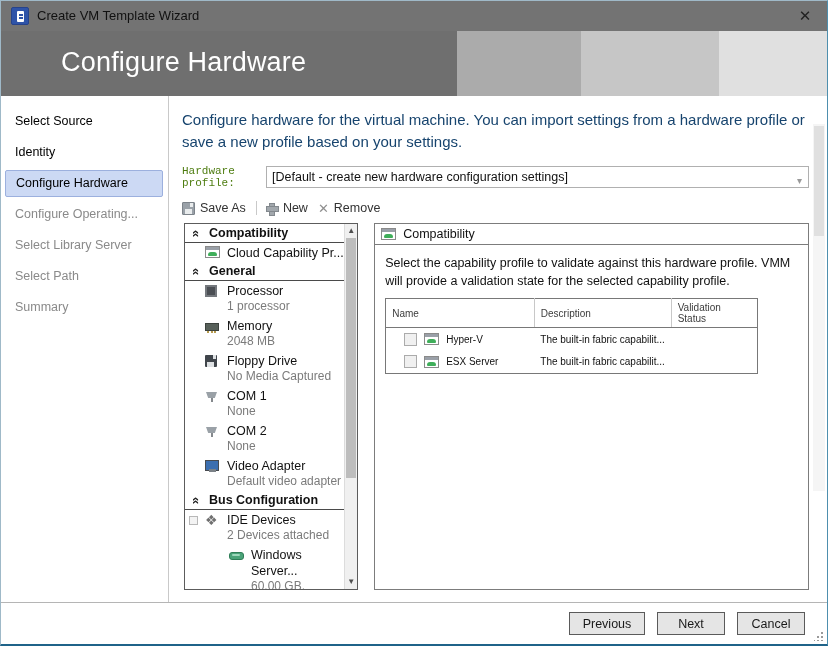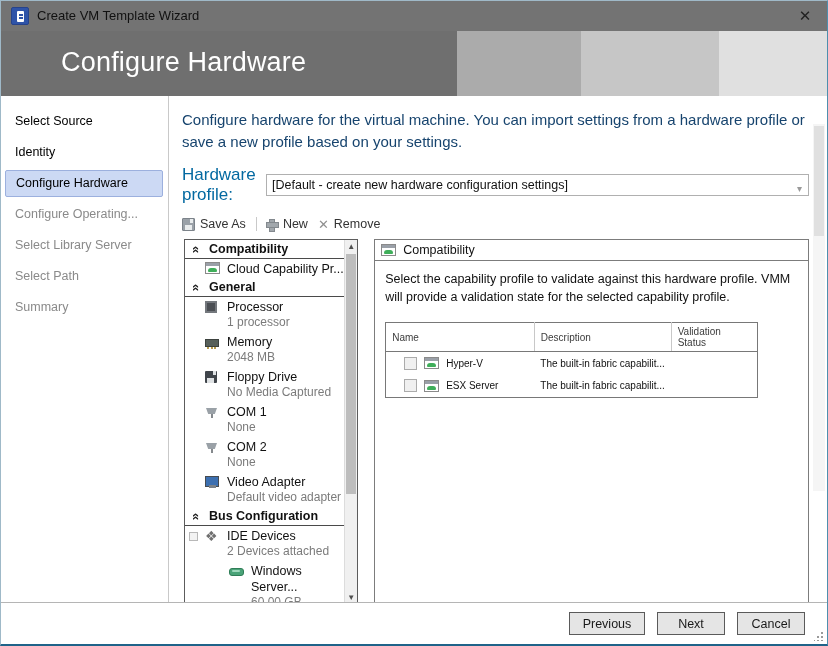--- a/index.html
+++ b/index.html
@@ -45,21 +45,21 @@
   .side-item { position:relative; height:31px; line-height:31px; padding-left:14px; font-size:12.5px; color:#000; }
   .side-item.todo { color:#8a8a8a; }
   .side-item.current {
     background:#ccd9f4; border:1px solid #9cb0de; border-radius:2px;
     margin:2px 5px 2px 4px; height:27px; line-height:25px; padding-left:10px;
   }
   
   .main { position:absolute; left:168px; top:95px; right:0; bottom:42px; padding:13px 18px 0 13px; }
   .intro { color:#17446e; font-size:15px; line-height:22px; width:640px; margin-bottom:12px; }
   .hwprofile-row { display:flex; align-items:center; margin-bottom:9px; }
-  .hwprofile-label { font-size:17px; color:#0369a1; width:84px; flex:none; }
+  .hwprofile-label { font-size:11px; color:#4d7c0f; width:84px; flex:none;font-family:Liberation Mono, monospace; }
   .hwprofile-select {
     position:relative; flex:1; height:22px; border:1px solid #b0b0b0; background:#fff;
     font-size:12.5px; color:#111; line-height:20px; padding-left:5px; margin-right:0;
   }
   .hwprofile-select .arrow { position:absolute; right:6px; top:4px; font-size:10px; color:#9a9a9a; }
   
   .toolbar { display:flex; align-items:center; height:20px; margin-bottom:5px; font-size:12.5px; color:#333; }
   .tool-btn { display:flex; align-items:center; gap:5px; margin-right:10px; }
   .tool-sep { width:1px; height:14px; background:#c9c9c9; margin:0 8px 0 0; }
   .icon-floppy { position:relative; width:13px; height:13px; background:#9aa1a8; border:1px solid #7c838a; border-radius:1px; }
@@ -111,21 +111,21 @@
   
   .tree-scroll { position:absolute; right:0; top:0; bottom:0; width:13px; background:#f0f0f0; border-left:1px solid #dcdcdc; }
   .scroll-arrow { position:absolute; left:0; width:12px; height:14px; font-size:8px; color:#4f4f4f; text-align:center; line-height:14px; }
   .scroll-arrow.up { top:0; }
   .scroll-arrow.down { bottom:0; }
   .scroll-thumb { position:absolute; left:1px; top:14px; width:10px; height:240px; background:#bdbdbd; }
   
   .right-panel { position:relative; width:442px; height:367px; border:1px solid #7c7c7c; background:#fff; }
   .rp-header { display:flex; align-items:center; gap:7px; height:21px; padding-left:6px; border-bottom:1px solid #7c7c7c; font-size:12.5px; color:#111; }
   .rp-body { padding:9px 10px 0 10px; }
-  .rp-desc { font-size:12.5px; color:#111; line-height:18px; margin-bottom:16px; }
+  .rp-desc { font-size:12.5px; color:#111; line-height:18px; margin-bottom:8px; }
   table.cap-table { border-collapse:collapse; width:373px; border:1px solid #787878; font-size:10px; }
   .cap-table th {
     text-align:left; font-weight:normal; color:#3c3c3c; padding:3px 6px; height:21px;
     border-right:1px solid #c8c8c8; border-bottom:1px solid #787878; background:#fff;
   }
   .cap-table th:last-child { border-right:none; }
   .cap-table td { padding:2px 6px; height:23px; color:#111; }
   .name-cell { display:flex; align-items:center; gap:7px; padding-left:12px; }
   .checkbox { width:13px; height:13px; border:1px solid #ababab; background:#f0f0f0; flex:none; }
   .col-name { width:165px; } .col-desc { width:160px; } .col-status { width:96px; }

